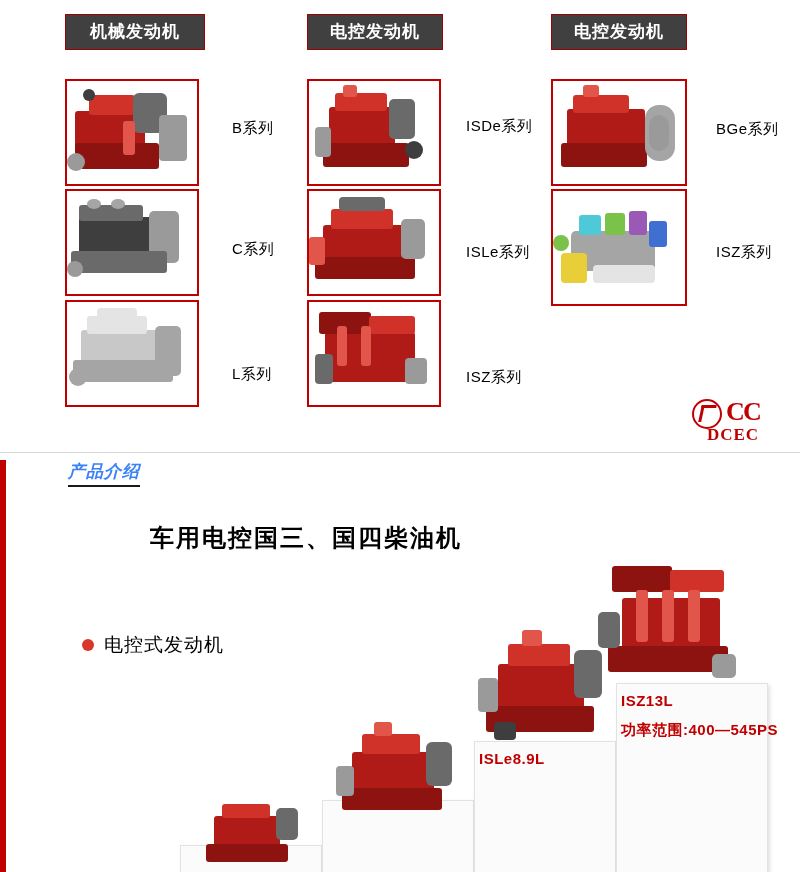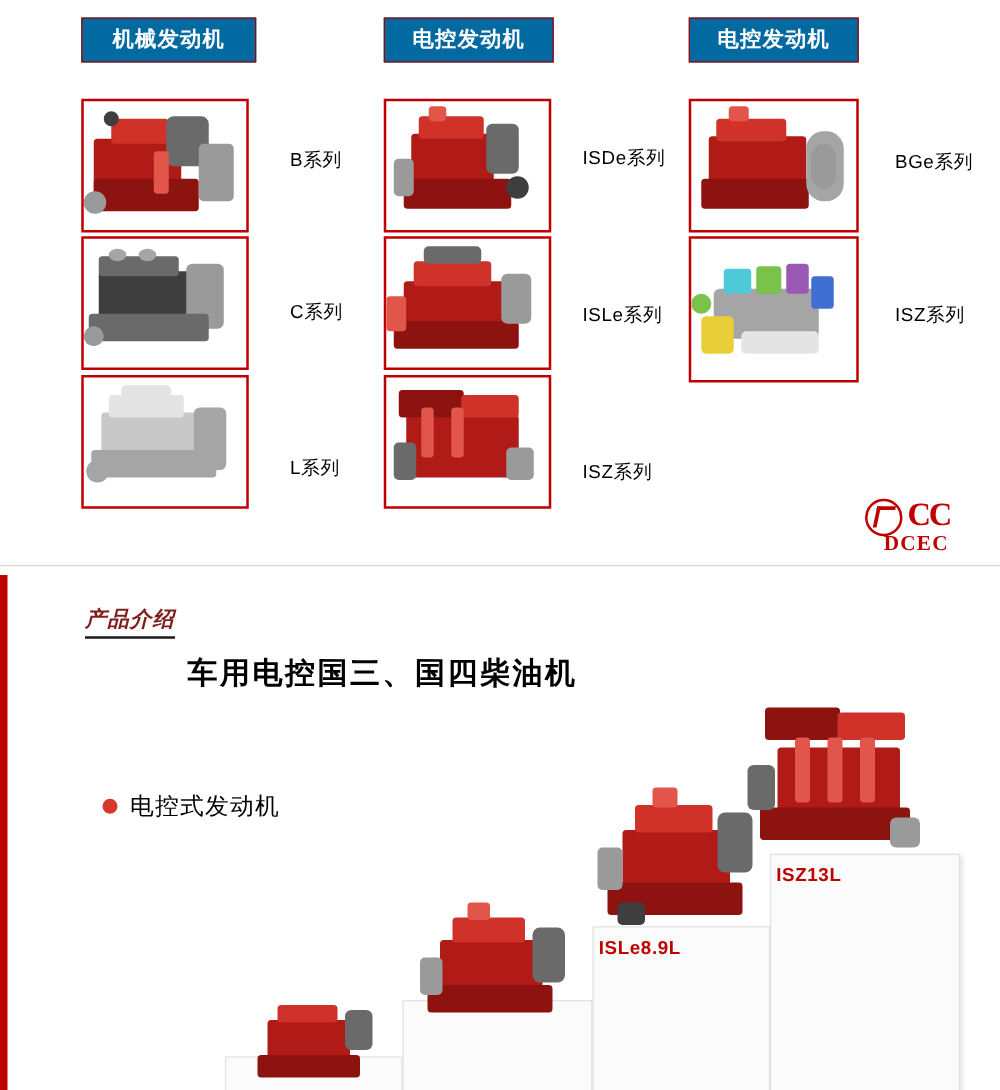--- a/index.html
+++ b/index.html
@@ -18,21 +18,21 @@
   
   #slide1 {
     position: absolute;
     left: 0; top: 0;
     width: 800px; height: 452px;
     background: #ffffff;
   }
 
   .cat-header {
     position: absolute;
-    background: #0369a1;
+    background: #404040;
     color: #ffffff;
     font-weight: bold;
     font-size: 17px;
     text-align: center;
     line-height: 34px;
     height: 34px;
     letter-spacing: 1px;
     border: 1px solid #a00000;
   }
   #cat-0 { left: 65px;  top: 14px; width: 138px; }
@@ -162,25 +162,25 @@
     overflow: hidden;
   }
   #slide2 .left-bar {
     position: absolute;
     left: 0; top: 0;
     width: 6px; height: 412px;
     background: #c00000;
   }
   #s2-kicker {
     position: absolute;
-    left: 68px; top: 24px;
+    left: 68px; top: 0;
     font-size: 17px;
     font-weight: bold;
     font-style: italic;
-    color: #7f1d1d;
+    color: #3b82f6;
     border-bottom: 2px solid #1a1a1a;
     padding-bottom: 2px;
     letter-spacing: 1px;
   }
   #s2-title {
     position: absolute;
     left: 150px; top: 62px;
     font-size: 24px;
     font-weight: bold;
     color: #000000;
@@ -420,14 +420,15 @@
       <div class="blk gry-a" style="left:2px;  top:62px; width:22px; height:36px; border-radius:5px;"></div>
       <div class="blk gry-b" style="left:116px;top:104px;width:24px; height:24px; border-radius:5px;"></div>
     </div>
   </div>
 
   <div class="step-caption" id="cap-2">
     <span class="model">ISLe8.9L</span>
   </div>
   <div class="step-caption" id="cap-3">
     <span class="model">ISZ13L</span>
+    <span class="power">功率范围:400—545PS</span>
   </div>
 </div>
 
 </body></html>

